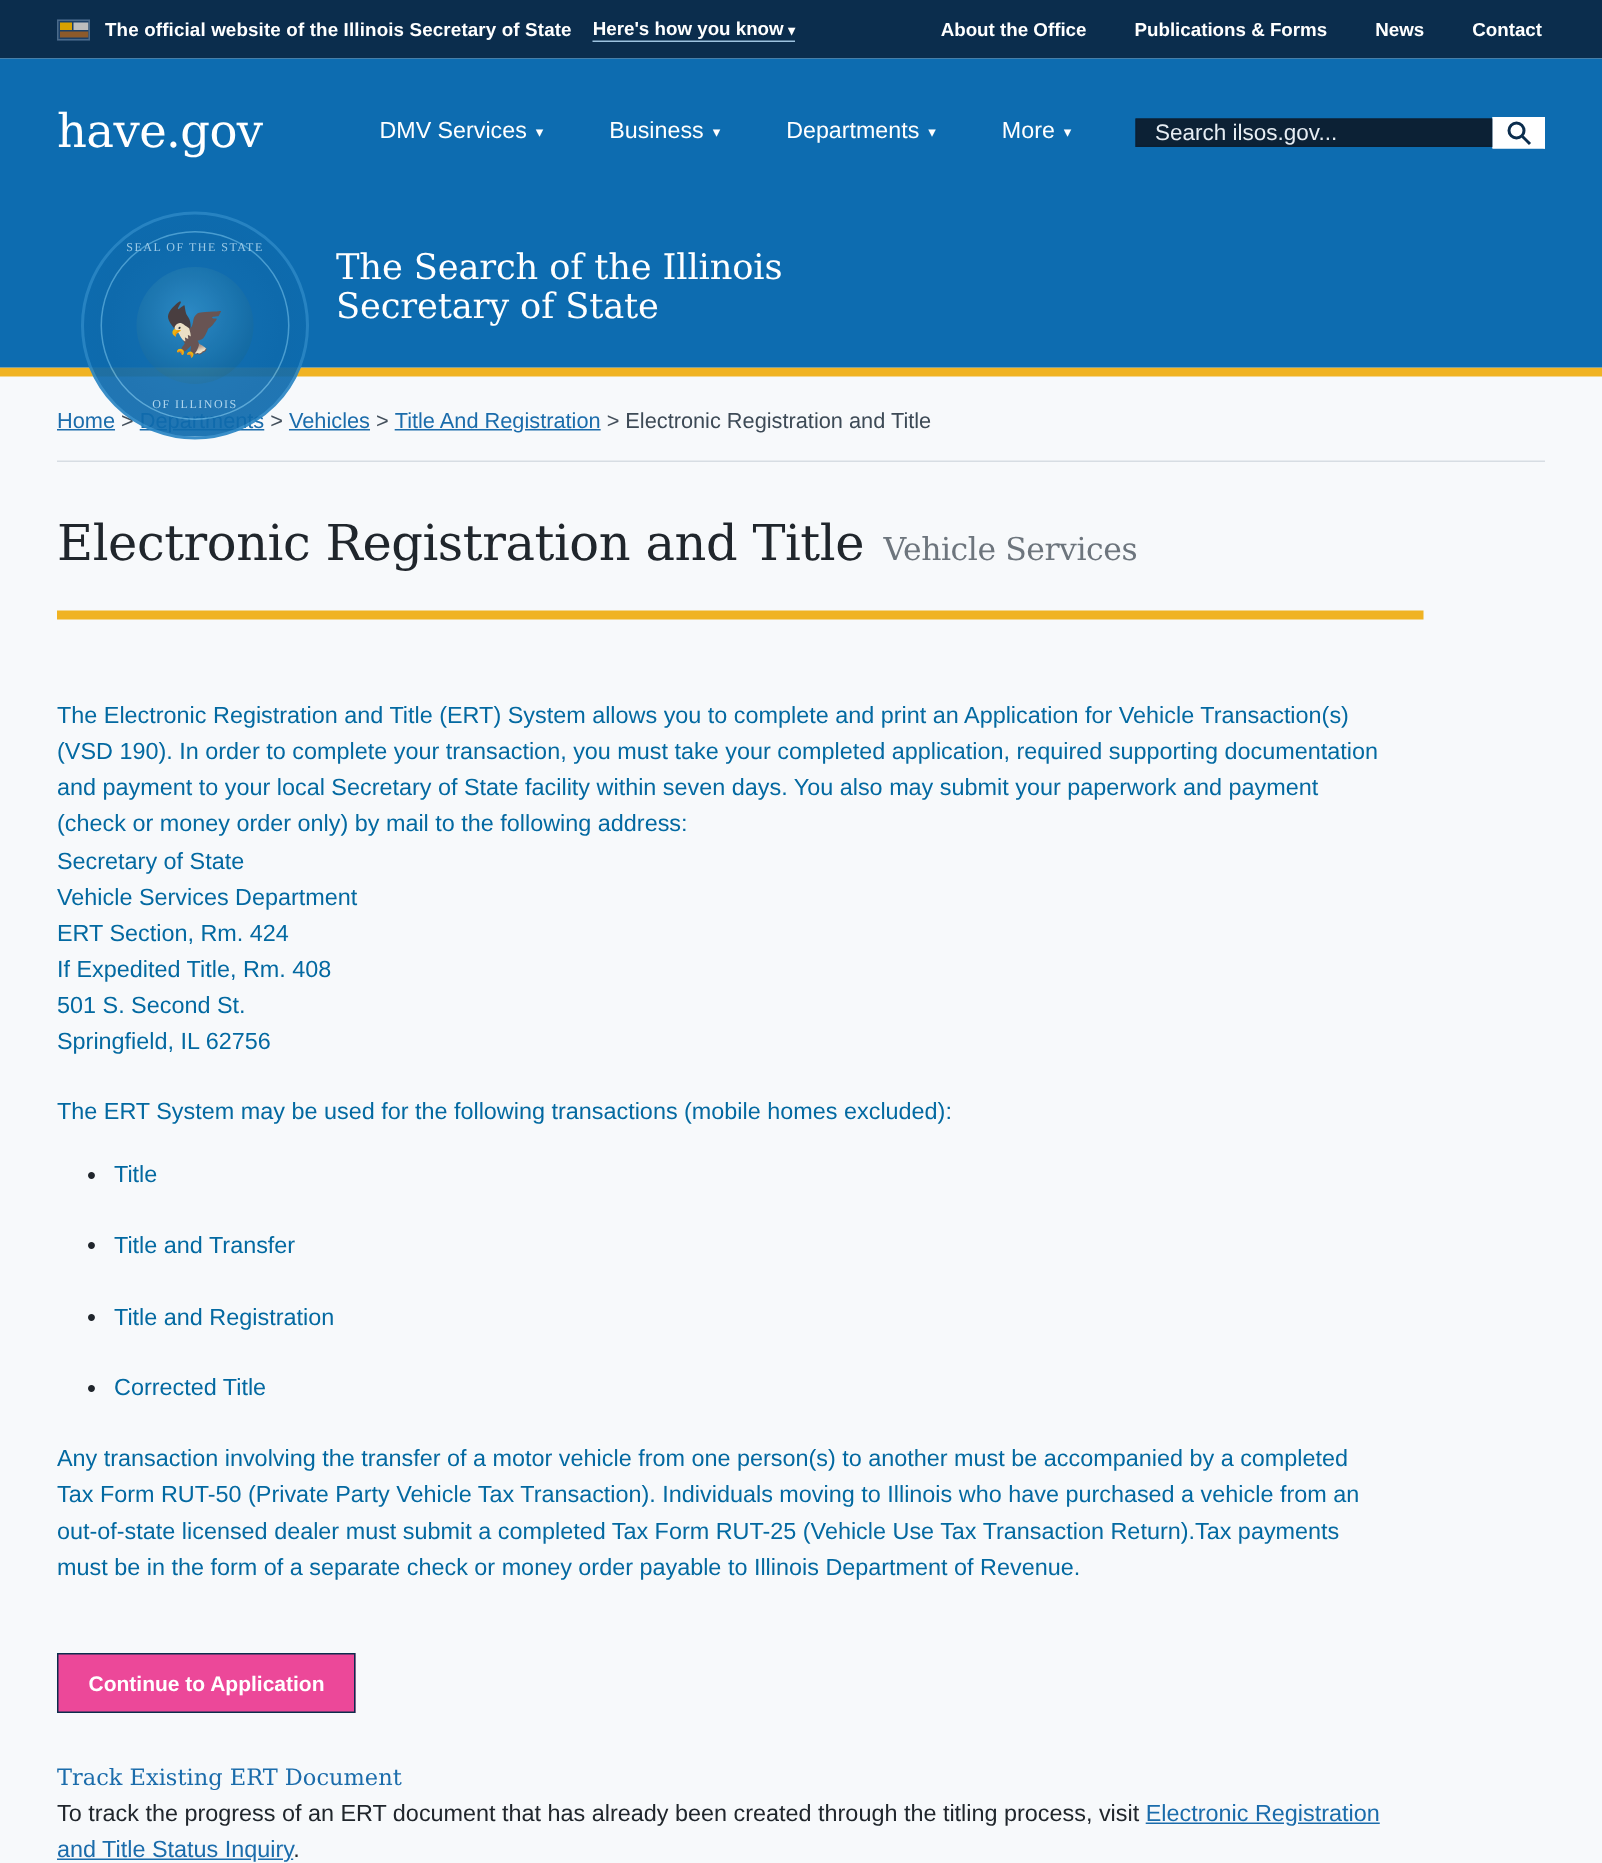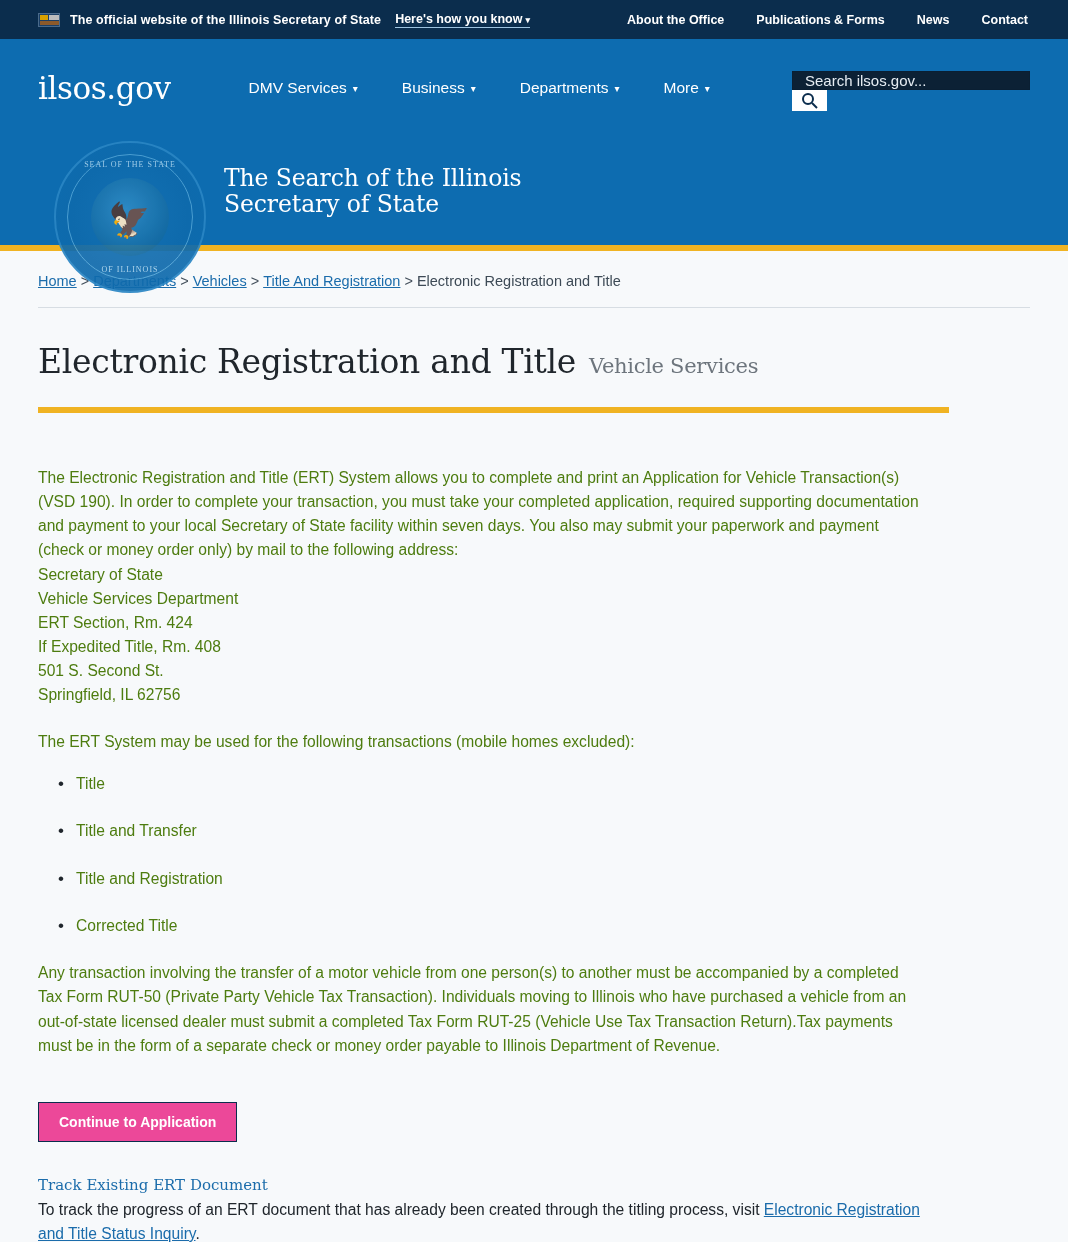--- a/index.html
+++ b/index.html
@@ -82,23 +82,22 @@
   .nav-item {
     color: #ffffff;
     font-size: 15.5px;
     cursor: pointer;
     white-space: nowrap;
   }
   .nav-item .caret { font-size: 10px; margin-left: 6px; position: relative; top: -1px; }
   .search-wrap {
     margin-left: auto;
     display: flex;
-    align-items: flex-start;
+    align-items: center;
     height: 35px;
-    flex-direction: column;
   }
   .search-input {
     width: 238px;
     border: 1px solid #0a1f33;
     background: #0c2135;
     color: #ffffff;
     font-size: 15px;
     padding: 0 12px;
     font-family: "Liberation Sans", sans-serif;
     outline: none;
@@ -216,21 +215,21 @@
     height: 6px;
     background: #f0b323;
     max-width: 911px;
   }
 
   .body-copy {
     padding: 0 38px;
     margin-top: 53px;
     font-size: 15.6px;
     line-height: 1.55;
-    color: #4d7c0f;
+    color: #0369a1;
     max-width: 960px;
   }
   .body-copy p { margin: 0; }
   .addr-line { }
   .spacer-para { height: 22px; }
 
   ul.txn-list {
     margin: 18px 0 0 0;
     padding-left: 24px;
     list-style: none;
@@ -299,21 +298,21 @@
   <span class="banner-right">
     <a href="#">About the Office</a>
     <a href="#">Publications &amp; Forms</a>
     <a href="#">News</a>
     <a href="#">Contact</a>
   </span>
 </div>
 
 <header class="site-header">
   <div class="header-top">
-    <div class="brand">ilsos.gov</div>
+    <div class="brand">have.gov</div>
     <nav class="main-nav">
       <div class="nav-item">
         <span>DMV Services</span><span class="caret">▾</span>
       </div>
       <div class="nav-item">
         <span>Business</span><span class="caret">▾</span>
       </div>
       <div class="nav-item">
         <span>Departments</span><span class="caret">▾</span>
       </div>

